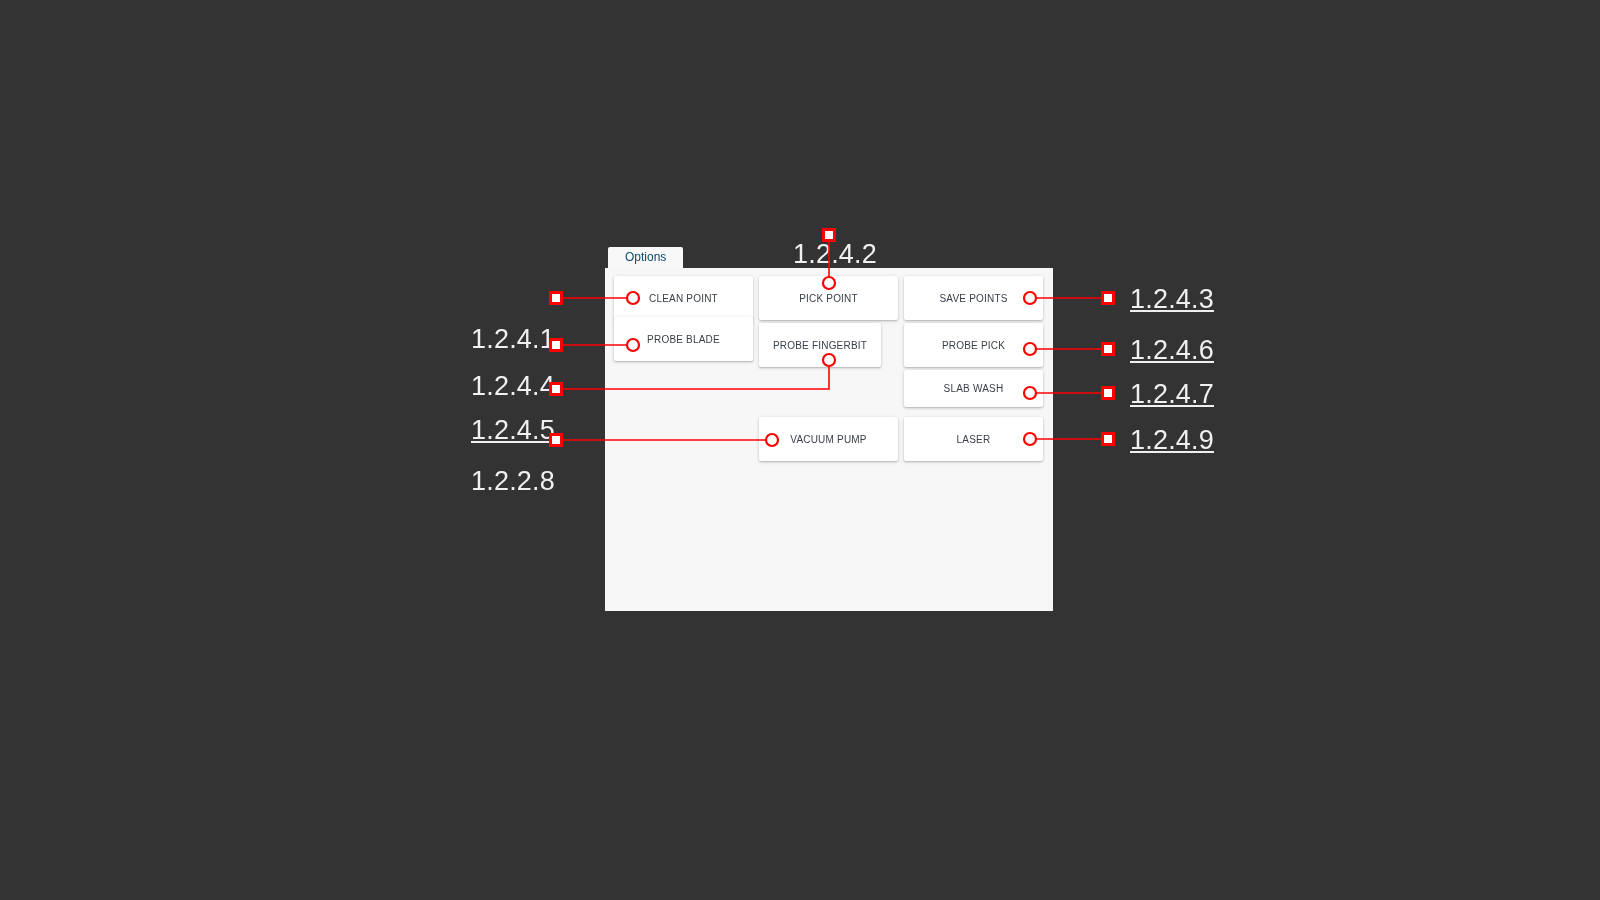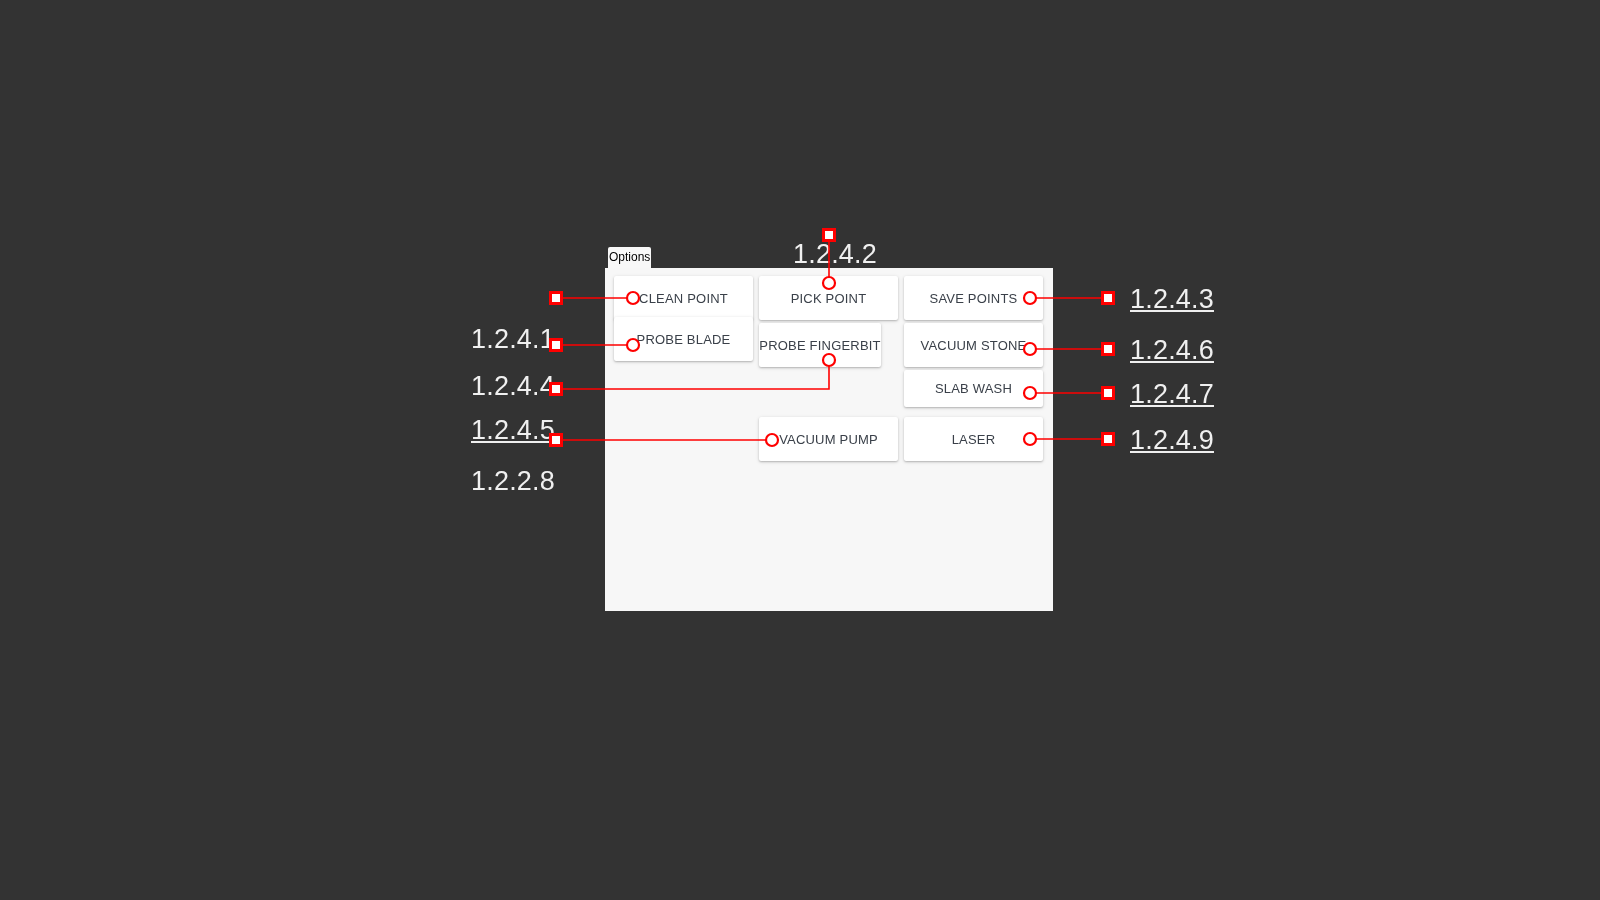--- a/index.html
+++ b/index.html
@@ -33,39 +33,39 @@
     width: 448px;
     height: 21px;
     background: #333333;
     z-index: 3;
   }
   #tab-options {
     position: absolute;
     left: 3px;
     top: 0px;
     height: 21px;
-    padding: 0 1px;
+    padding: 0 17px;
     background: #f8f8f8;
-    color: #000000;
+    color: #0c4a6e;
     font-size: 12px;
     line-height: 21px;
     border-radius: 2px 2px 0 0;
     white-space: nowrap;
   }
 
   
   .btn {
     position: absolute;
     background: #ffffff;
     border: none;
     border-radius: 2px;
     box-shadow: 0 1px 2px rgba(0,0,0,0.22), 0 1px 4px rgba(0,0,0,0.10);
     color: #3a4049;
     font-family: "Liberation Sans", sans-serif;
-    font-size: 13px;
+    font-size: 10px;
     letter-spacing: 0.2px;
     display: flex;
     align-items: center;
     justify-content: center;
     text-align: center;
     z-index: 4;
     padding: 0 6px;
     white-space: nowrap;
   }
 
@@ -100,21 +100,21 @@
 </div>
 
 <div id="panel"></div>
 
 <div id="buttons-host">
     <div class="btn" style="left: 614px; top: 276px; width: 139px; height: 44px;">CLEAN POINT</div>
     <div class="btn" style="left: 759px; top: 276px; width: 139px; height: 44px;">PICK POINT</div>
     <div class="btn" style="left: 904px; top: 276px; width: 139px; height: 44px;">SAVE POINTS</div>
     <div class="btn" style="left: 614px; top: 317px; width: 139px; height: 44px;">PROBE BLADE</div>
     <div class="btn" style="left: 759px; top: 323px; width: 122px; height: 44px;">PROBE FINGERBIT</div>
-    <div class="btn" style="left: 904px; top: 323px; width: 139px; height: 44px;">VACUUM STONE</div>
+    <div class="btn" style="left: 904px; top: 323px; width: 139px; height: 44px;">PROBE PICK</div>
     <div class="btn" style="left: 904px; top: 370px; width: 139px; height: 37px;">SLAB WASH</div>
     <div class="btn" style="left: 759px; top: 417px; width: 139px; height: 44px;">VACUUM PUMP</div>
     <div class="btn" style="left: 904px; top: 417px; width: 139px; height: 44px;">LASER</div>
   </div>
 
 <div id="labels-host">
     <div class="callout-label left-side" style="left: 471px; top: 284px;">1.2.4.1</div>
     <div class="callout-label left-side" style="left: 793px; top: 199px;">1.2.4.2</div>
     <div class="callout-label right-side" style="left: 1130px; top: 284px;">1.2.4.3</div>
     <div class="callout-label left-side" style="left: 471px; top: 331px;">1.2.4.4</div>

